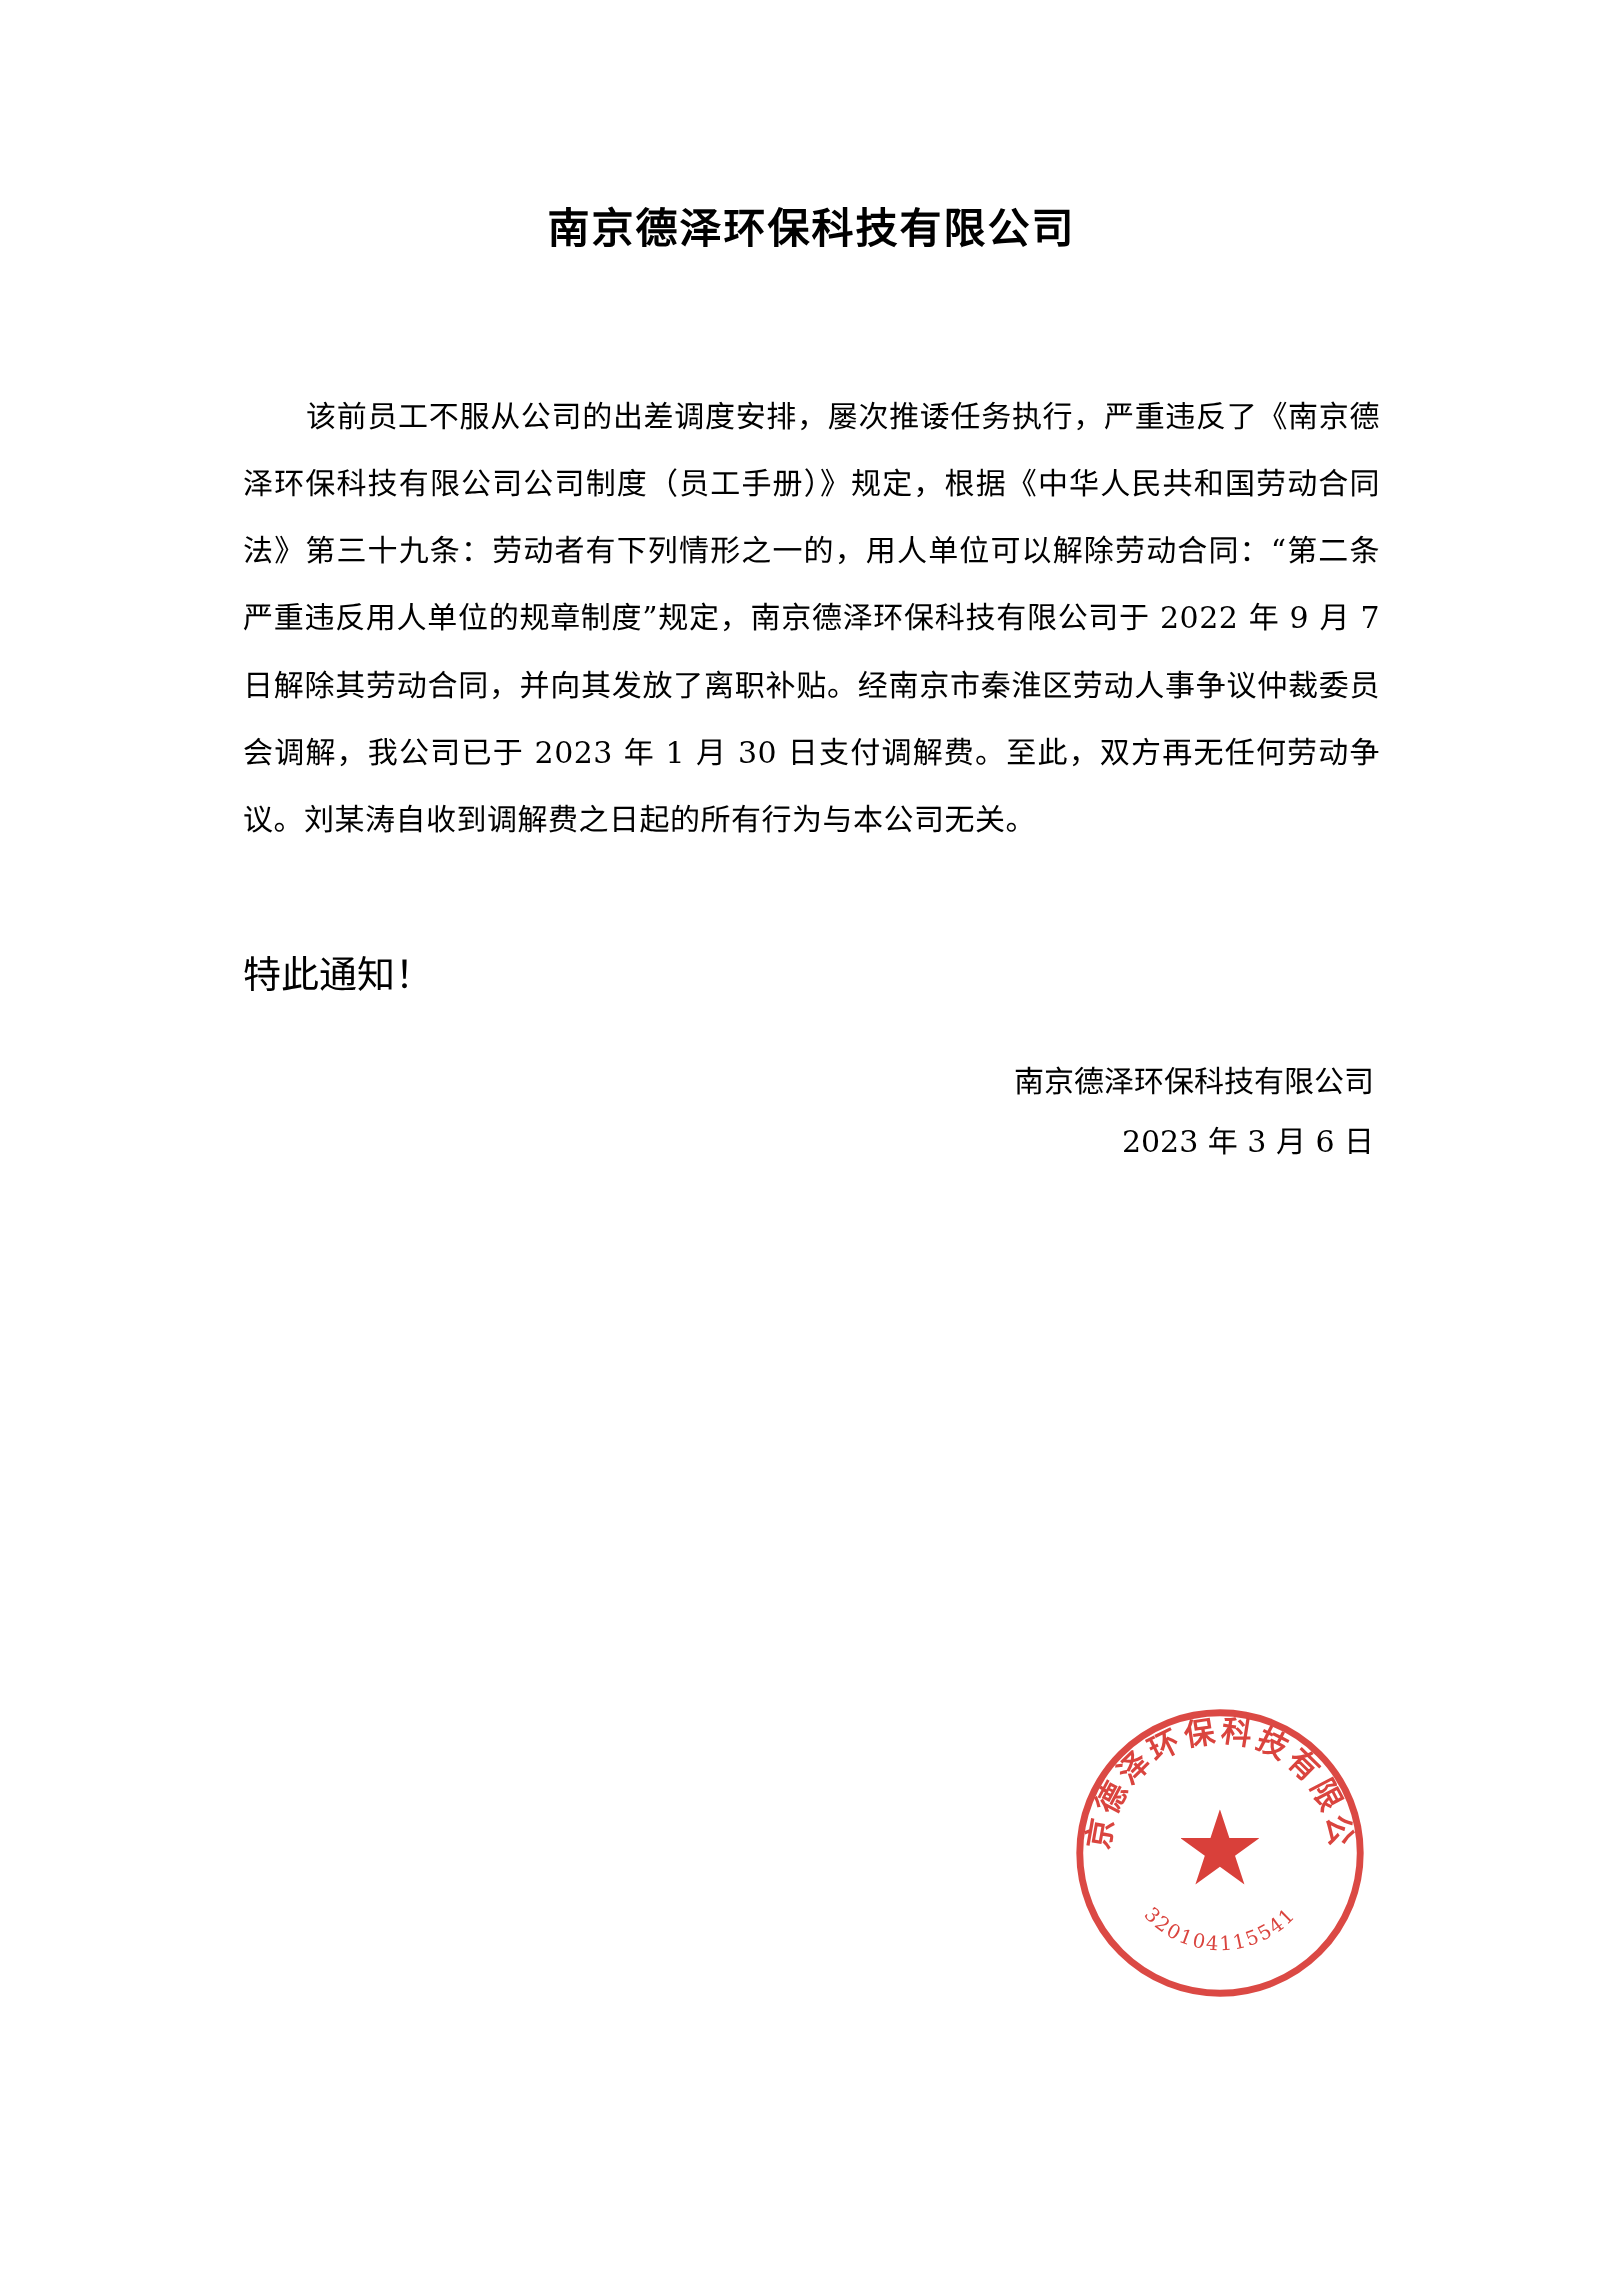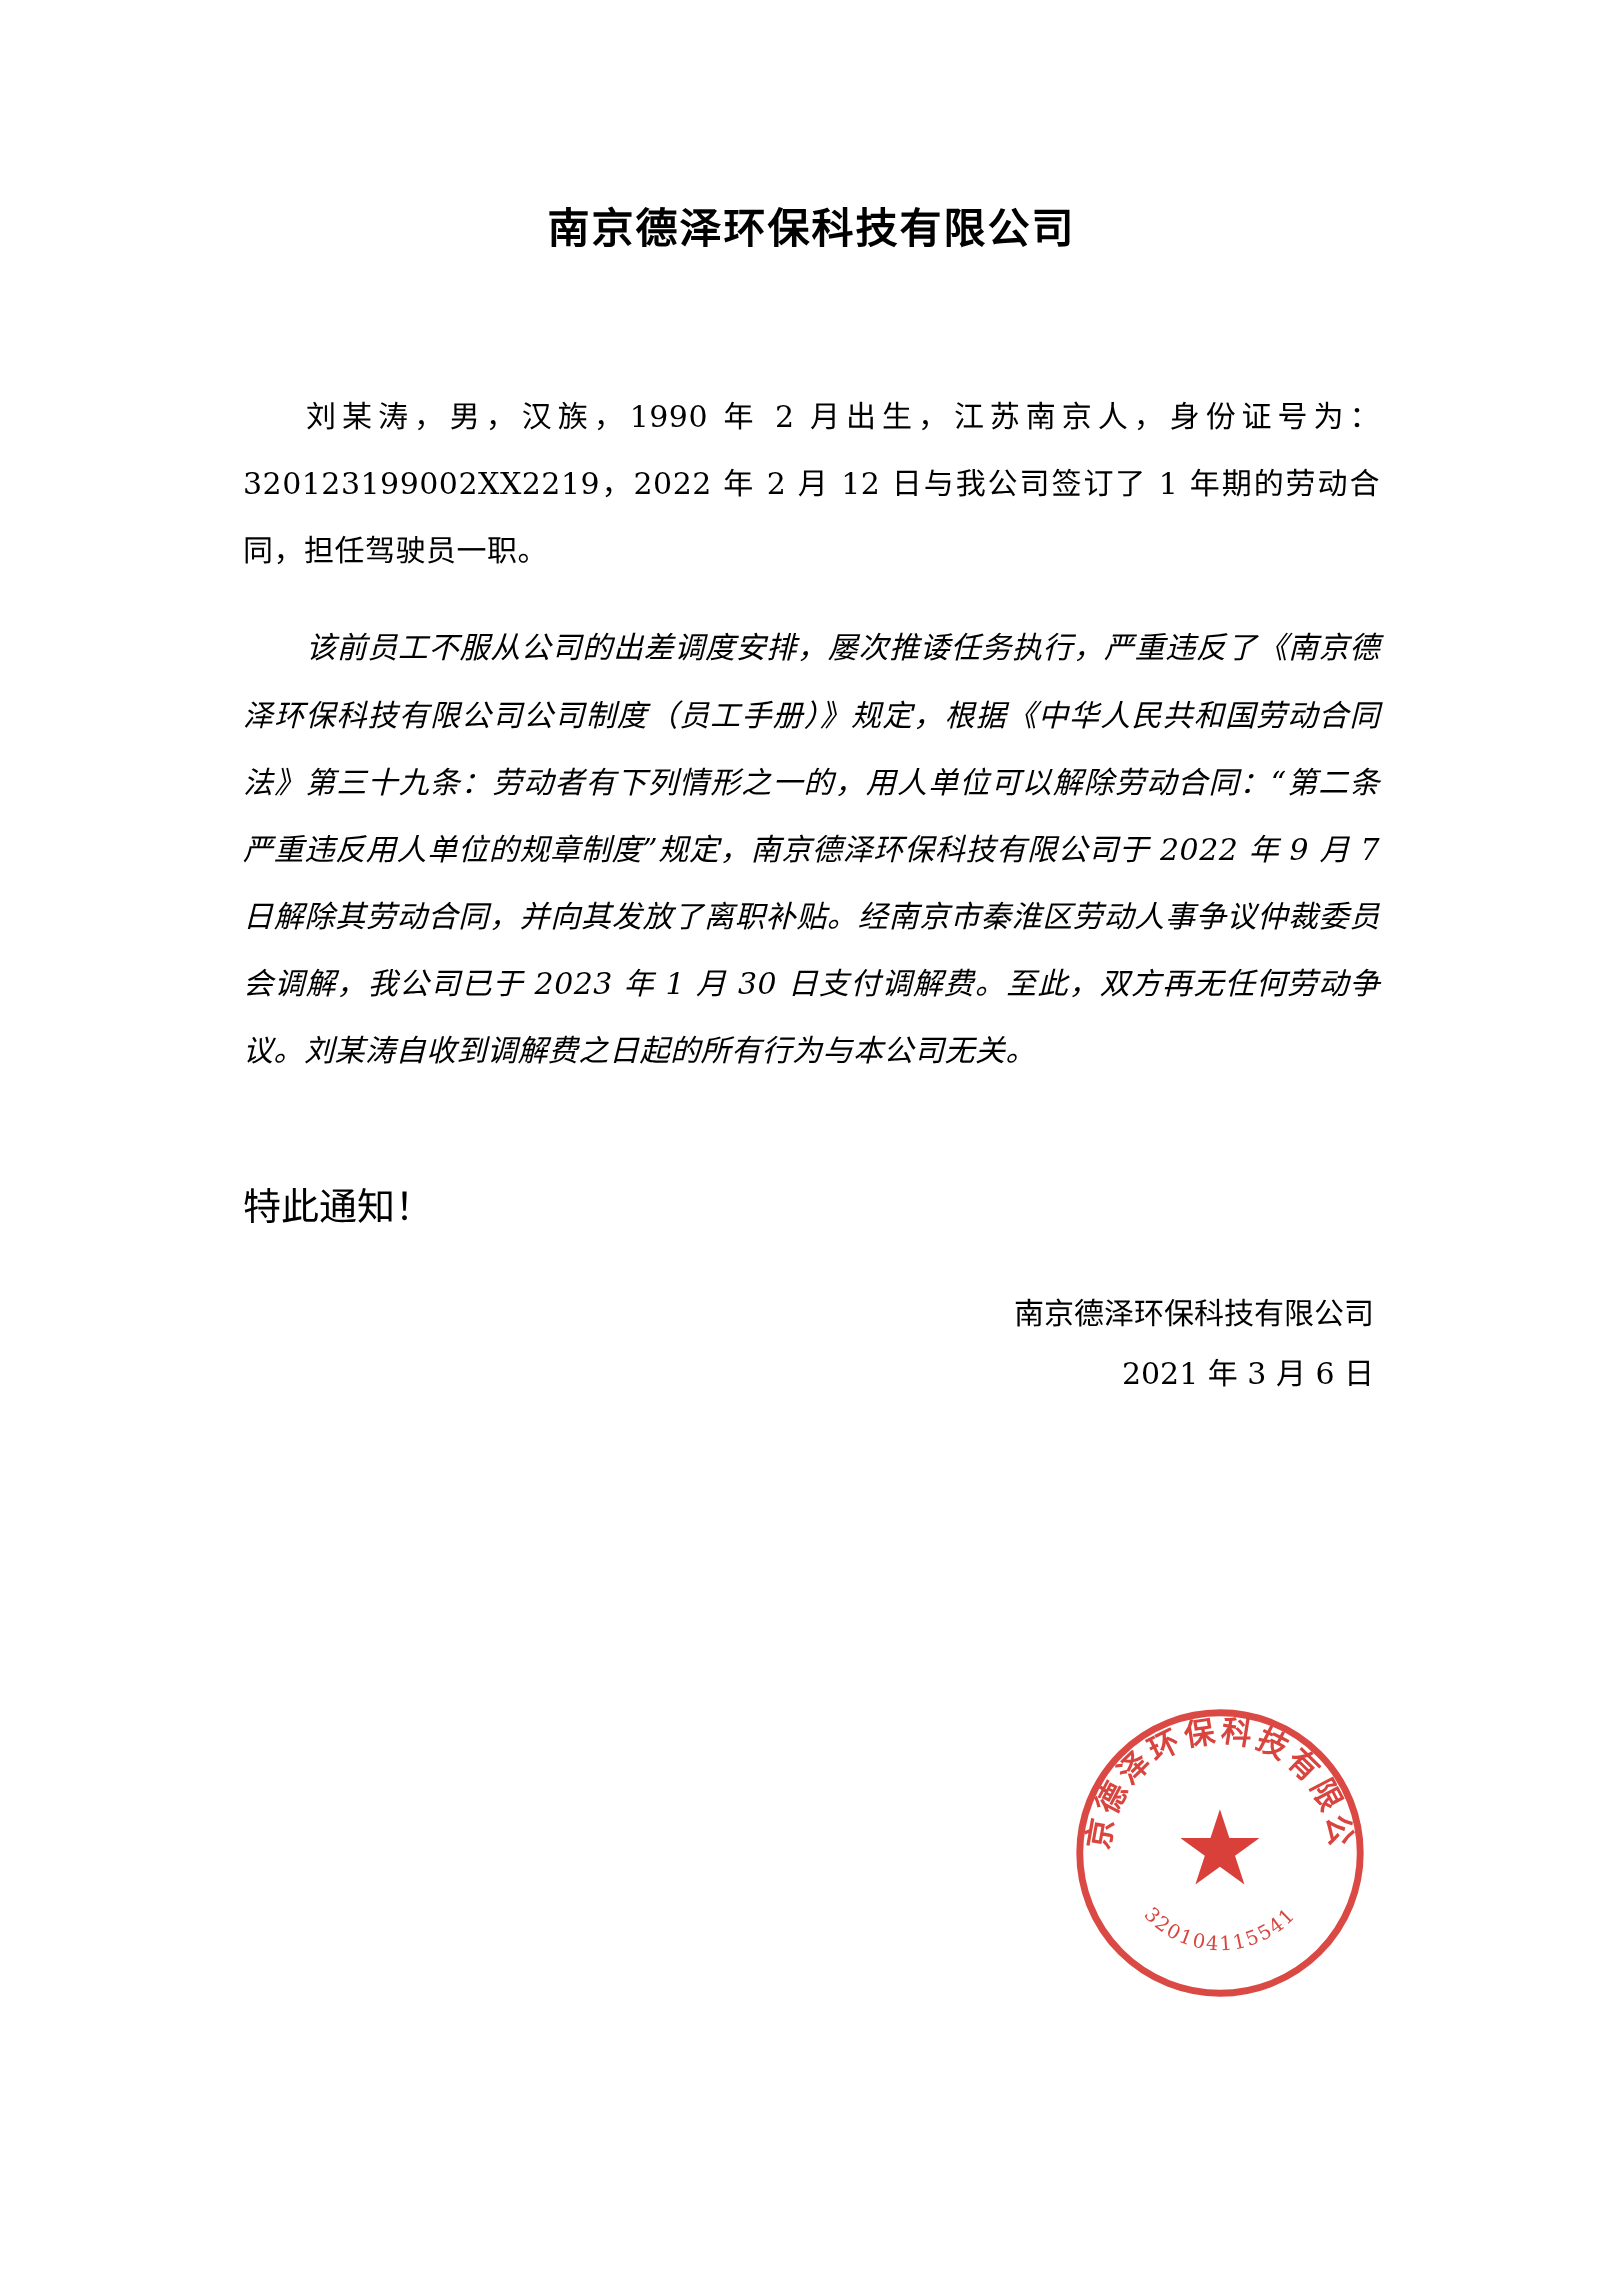--- a/index.html
+++ b/index.html
@@ -92,29 +92,28 @@
 <body>
 
 <div class="page">
   <div class="doc-body">
 
     <div class="title-block">
       <div class="title-line">南京德泽环保科技有限公司</div>
     </div>
 
     <div class="content">
-      <p class="para indent">刘某涛，男，汉族，1990 年 2 月出生，江苏南京人，身份证号为：320123199002XX2219，2022 年 2 月 12 日与我公司签订了 1 年期的劳动合同，担任驾驶员一职。</p>
       <p class="para indent">该前员工不服从公司的出差调度安排，屡次推诿任务执行，严重违反了《南京德泽环保科技有限公司公司制度（员工手册）》规定，根据《中华人民共和国劳动合同法》第三十九条：劳动者有下列情形之一的，用人单位可以解除劳动合同：“第二条  严重违反用人单位的规章制度”规定，南京德泽环保科技有限公司于 2022 年 9 月 7 日解除其劳动合同，并向其发放了离职补贴。经南京市秦淮区劳动人事争议仲裁委员会调解，我公司已于 2023 年 1 月 30 日支付调解费。至此，双方再无任何劳动争议。刘某涛自收到调解费之日起的所有行为与本公司无关。</p>
     </div>
 
     <div class="notice-line">特此通知！</div>
 
     <div class="signature">
       <div class="sig-line">南京德泽环保科技有限公司</div>
-      <div class="sig-line">2021 年 3 月 6 日</div>
+      <div class="sig-line">2023 年 3 月 6 日</div>
     </div>
 
   </div>
 
   <div class="seal">
     <svg width="304" height="304" viewBox="0 0 310 310" xmlns="http://www.w3.org/2000/svg">
       <defs>
         <path id="arcpath" d="M 42,155 A 113,113 0 1 1 268,155" fill="none"></path>
         <path id="arcbottom" d="M 70,210 A 104,104 0 0 0 240,210" fill="none"></path>
       </defs>

